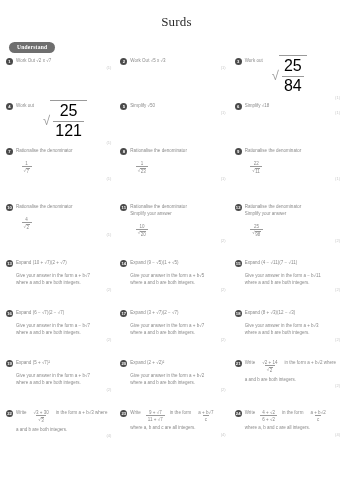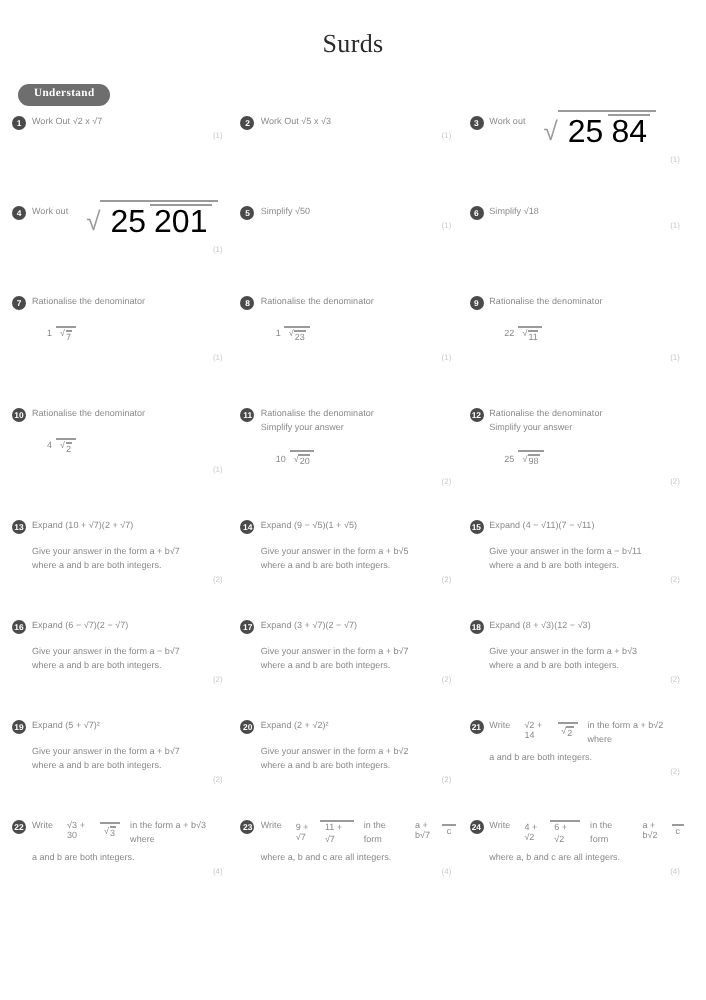--- a/index.html
+++ b/index.html
@@ -82,21 +82,21 @@
   .qbody .note2 { display: block; }
 
   .marks {
     font-size: 4px;
     color: #c8c8c8;
     text-align: right;
     padding-right: 4px;
   }
   .frac {
     display: inline-flex;
-    flex-direction: row;
+    flex-direction: column;
     align-items: center;
     vertical-align: middle;
     margin: 0 1.5px;
     line-height: 1.15;
   }
   .frac .num { padding: 0 2px 0.3px 2px; }
   .frac .den { border-top: 0.6px solid #9a9a9a; padding: 0.4px 2px 0 2px; }
   .rad { display: inline-flex; align-items: flex-start; }
   .rad .sign { font-size: 1em; }
   .rad .val { border-top: 0.6px solid #9a9a9a; padding: 0 0.5px; margin-top: 0.5px; }
@@ -147,21 +147,21 @@
         <div class="marks">(1)</div>
       </div>
       <div class="cell" style="min-height: 45px;">
         <div class="qhead">
           <span class="qnum">4</span>
           <span class="qtext">Work out</span>
           <span class="bigrad" style="margin-left:6px;margin-top:-2px;">
             <span class="sign">√</span>
             <span class="inner"><span class="frac">
                 <span class="num">25</span>
-                <span class="den">201</span>
+                <span class="den">121</span>
               </span></span>
           </span>
         </div>
         <div class="marks">(1)</div>
       </div>
       <div class="cell" style="min-height: 45px;">
         <div class="qhead">
           <span class="qnum">5</span>
           <span class="qtext">Simplify √50</span>
         </div>

